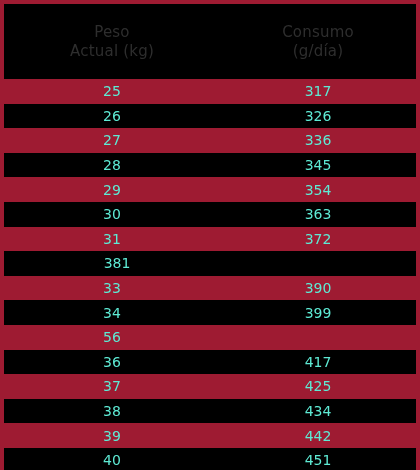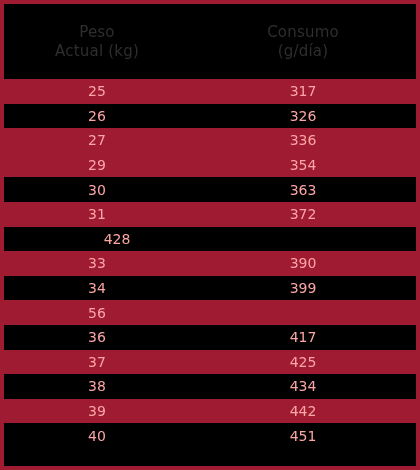--- a/index.html
+++ b/index.html
@@ -68,31 +68,32 @@
     display: flex;
     align-items: center;
     background: #000000;
   }
 
   .data-row.stripe {
     background: #9E1B32;
   }
 
   .cell {
-    color: #fca5a5;
+    color: #5eead4;
     font-size: 14px;
     line-height: 14px;
     text-align: center;
     white-space: nowrap;
   }
 
   
   .col-weight {
     flex: 0 0 186px;
     width: 186px;
+    padding-left: 15px;
   }
 
   .col-intake {
     flex: 0 0 226px;
     width: 226px;
   }
 
   #table-footer {
     flex: 1 1 auto;
     background: #000000;
@@ -122,34 +123,38 @@
           <div class="cell col-intake">317</div>
         </div>
         <div class="data-row">
           <div class="cell col-weight">26</div>
           <div class="cell col-intake">326</div>
         </div>
         <div class="data-row stripe">
           <div class="cell col-weight">27</div>
           <div class="cell col-intake">336</div>
         </div>
+        <div class="data-row">
+          <div class="cell col-weight">28</div>
+          <div class="cell col-intake">345</div>
+        </div>
         <div class="data-row stripe">
           <div class="cell col-weight">29</div>
           <div class="cell col-intake">354</div>
         </div>
         <div class="data-row">
           <div class="cell col-weight">30</div>
           <div class="cell col-intake">363</div>
         </div>
         <div class="data-row stripe">
           <div class="cell col-weight">31</div>
           <div class="cell col-intake">372</div>
         </div>
         <div class="data-row">
-          <div class="cell col-intake">428</div>
+          <div class="cell col-intake">381</div>
         </div>
         <div class="data-row stripe">
           <div class="cell col-weight">33</div>
           <div class="cell col-intake">390</div>
         </div>
         <div class="data-row">
           <div class="cell col-weight">34</div>
           <div class="cell col-intake">399</div>
         </div>
         <div class="data-row stripe">

